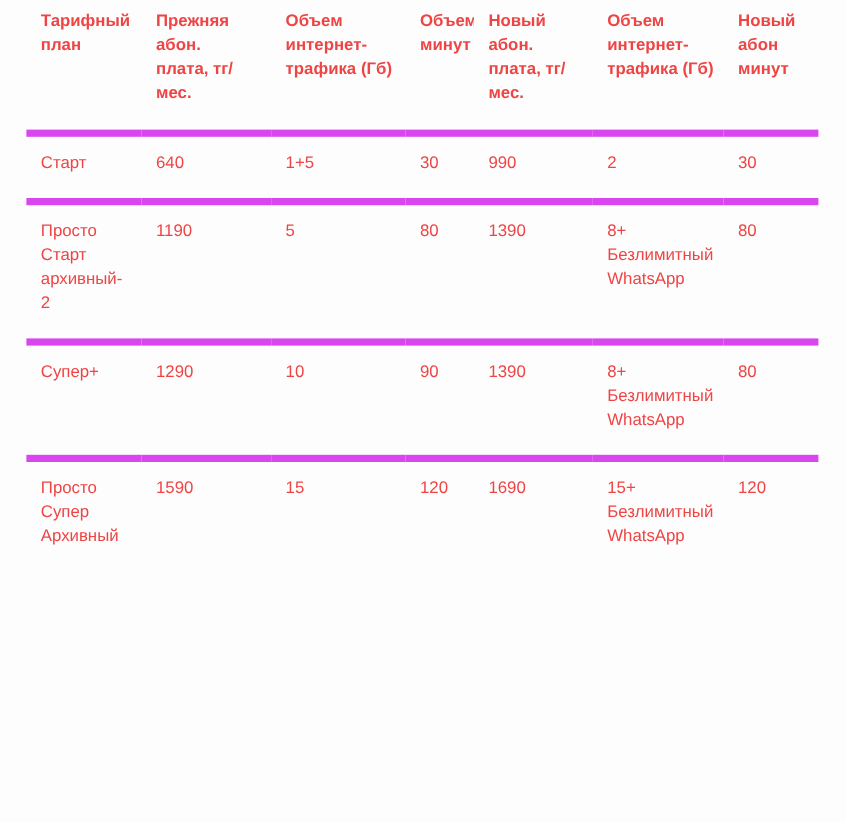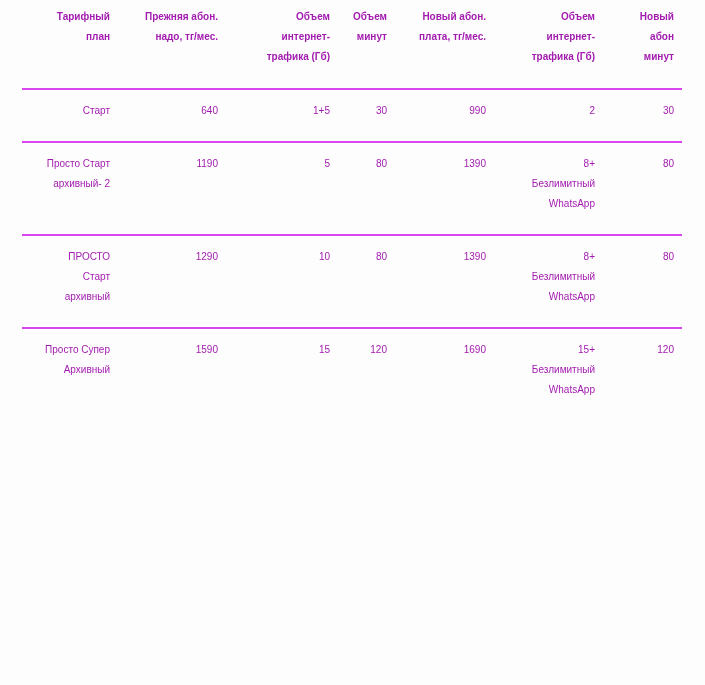--- a/index.html
+++ b/index.html
@@ -20,57 +20,57 @@
     border-collapse: collapse;
   }
   table.tariff-table col.c1 { width: 96px; }
   table.tariff-table col.c2 { width: 108px; }
   table.tariff-table col.c3 { width: 112px; }
   table.tariff-table col.c4 { width: 57px; }
   table.tariff-table col.c5 { width: 99px; }
   table.tariff-table col.c6 { width: 109px; }
   table.tariff-table col.c7 { width: 79px; }
   th, td {
-    text-align: right;
+    text-align: left;
     vertical-align: top;
     white-space: pre-line;
-    color: #a21caf;
-    font-size: 10px;
+    color: #ef4444;
+    font-size: 14px;
     line-height: 20px;
     overflow: hidden;
   }
   th {
     font-weight: 700;
     padding: 7px 8px 21px 12px;
   }
   td {
     font-weight: 400;
     padding: 11px 8px 20px 12px;
-    border-top: 2px solid #d946ef;
+    border-top: 6px solid #d946ef;
   }
 </style>
 </head>
 <body>
 
 <table class="tariff-table">
   <colgroup>
     <col class="c1">
       <col class="c2">
       <col class="c3">
       <col class="c4">
     <col class="c5">
       <col class="c6">
       <col class="c7">
   </colgroup>
   <thead>
     <tr>
         <th>Тарифный
 план</th>
         <th>Прежняя абон.
-надо, тг/мес.</th>
+плата, тг/мес.</th>
         <th>Объем
 интернет-
 трафика (Гб)</th>
         <th>Объем
 минут</th>
         <th>Новый абон.
 плата, тг/мес.</th>
         <th>Объем
 интернет-
 трафика (Гб)</th>
@@ -95,26 +95,24 @@
         <td>1190</td>
         <td>5</td>
         <td>80</td>
         <td>1390</td>
         <td>8+
 Безлимитный
 WhatsApp</td>
         <td>80</td>
       </tr>
       <tr>
-        <td>ПРОСТО
-Старт
-архивный</td>
+        <td>Супер+</td>
         <td>1290</td>
         <td>10</td>
-        <td>80</td>
+        <td>90</td>
         <td>1390</td>
         <td>8+
 Безлимитный
 WhatsApp</td>
         <td>80</td>
       </tr>
       <tr>
         <td>Просто Супер
 Архивный</td>
         <td>1590</td>

